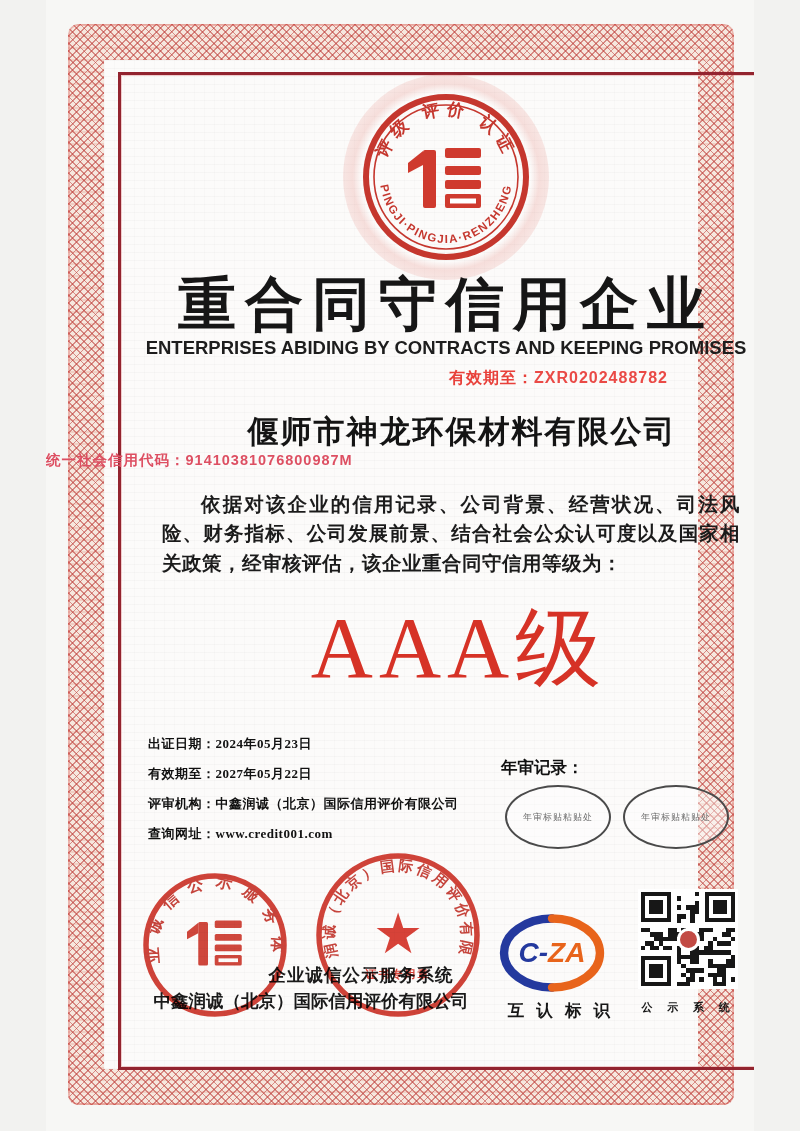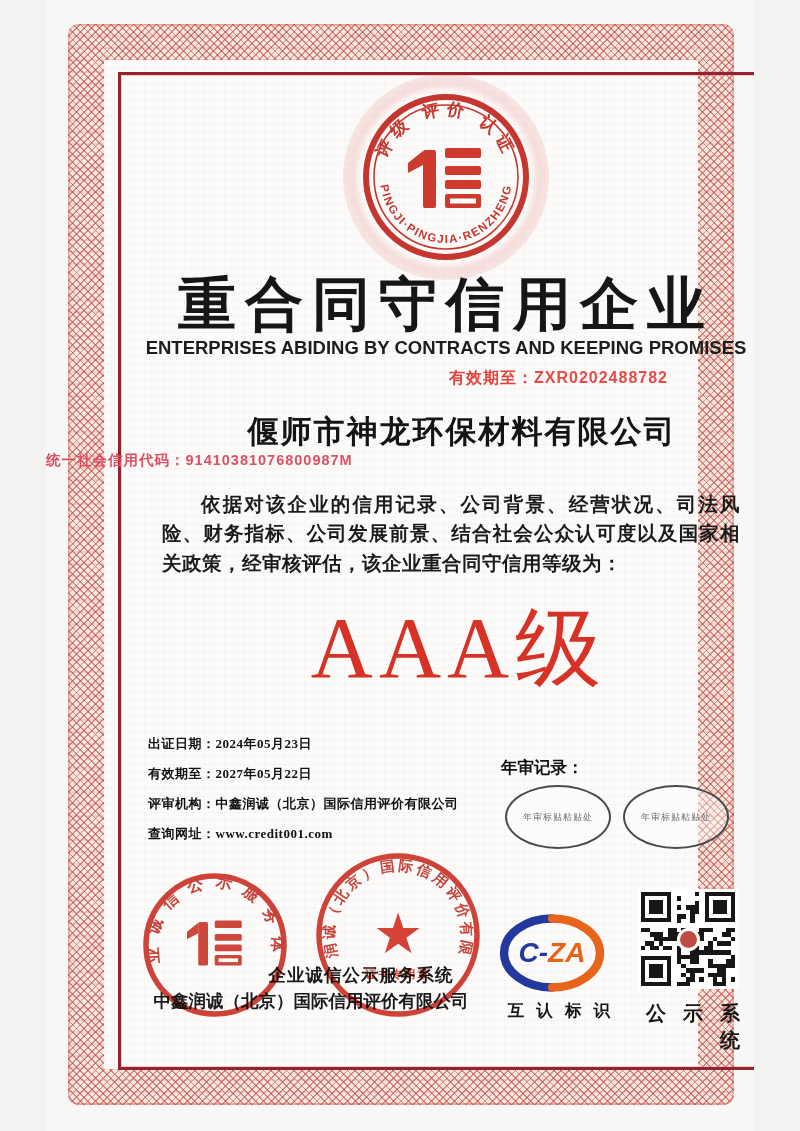--- a/index.html
+++ b/index.html
@@ -75,22 +75,22 @@
 
   .qr { position:absolute; left:592px; top:889px; width:100px; height:100px; background:#fff; }
   .qr-modules { position:absolute; inset:3px; display:grid;
     grid-template-columns:repeat(21,1fr); grid-template-rows:repeat(21,1fr); }
   .qr-modules .on { background:#171717; }
   .finder { position:absolute; width:30px; height:30px; border:4.5px solid #171717; background:#fff; }
   .finder > div { position:absolute; inset:4px; background:#171717; }
   .f-tl { left:3px; top:3px; } .f-tr { right:3px; top:3px; } .f-bl { left:3px; bottom:3px; }
   .qr-center { position:absolute; left:50%; top:50%; width:17px; height:17px; margin:-8.5px 0 0 -8.5px;
     background:#c24a44; border-radius:50%; box-shadow:0 0 0 3px #fff; }
-  .qr-label { position:absolute; left:585px; top:1000px; width:115px; text-align:right;
-    font-size:20px; font-weight:900; color:#161616; letter-spacing:6px; }
+  .qr-label { position:absolute; left:585px; top:1000px; width:115px; text-align:center;
+    font-size:11px; font-weight:900; color:#161616; letter-spacing:6px; }
 
   .note { position:absolute; left:75px; top:1030px; width:650px; height:40px;
     border-top:2.5px solid #93242f; line-height:39px; text-align:center;
     font-size:13px; font-weight:800; color:#7e2c20; letter-spacing:1.5px; white-space:nowrap; }
 
   .seal-text { fill:#c5372e; font-weight:800; }
 </style>
 </head>
 <body>
 

